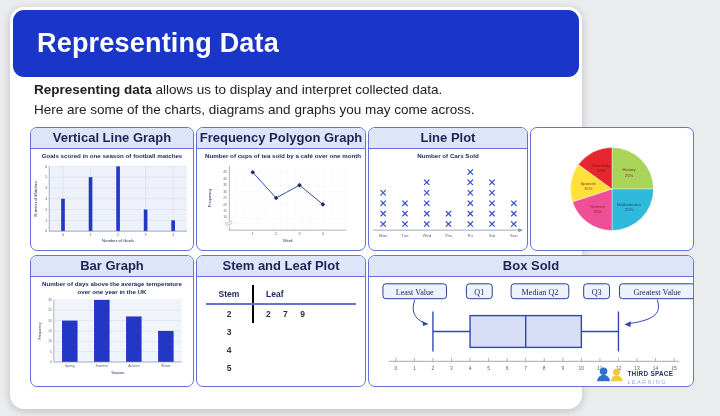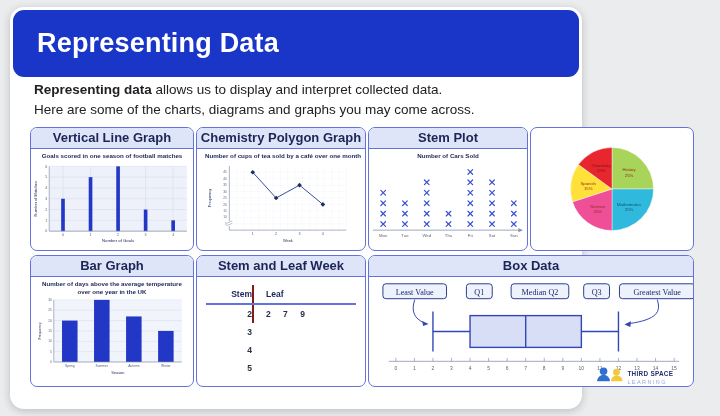--- a/index.html
+++ b/index.html
@@ -15,22 +15,22 @@
   .panel-header{background:var(--panel-header-bg,#dfe5f8);border-bottom:1.6px solid var(--panel-border,#6473d9);
         color:var(--navy,#1b2556);font-weight:bold;font-size:13px;text-align:center;padding:2px 0 3px;flex:0 0 auto}
   .panel-body{flex:1 1 auto;display:flex;flex-direction:column;min-height:0;position:relative}
   .chart-subtitle{font-size:6.2px;font-weight:bold;color:var(--navy,#1b2556);text-align:center;margin-top:3px;line-height:1.35;padding:0 8px}
   .nowrap{white-space:nowrap}
   .chart{display:block;width:100%;flex:1 1 auto;min-height:0}
   .span2{grid-column:3 / span 2}
   
   .stem-table{margin:8px auto 0;width:150px;font-size:8.5px;color:#3a3f52}
   .stem-row{display:flex;align-items:stretch}
-  .stem-cell{width:46px;text-align:right;padding:4px 0;font-weight:bold;color:#2a2f45}
-  .leaf-cell{flex:1;padding:4px 0 4px 12px;letter-spacing:5px;border-left:2px solid #7f1d1d;font-weight:bold;color:#2a2f45}
+  .stem-cell{width:46px;text-align:center;padding:4px 0;font-weight:bold;color:#2a2f45}
+  .leaf-cell{flex:1;padding:4px 0 4px 12px;letter-spacing:5px;border-left:2px solid #000000;font-weight:bold;color:#2a2f45}
   .stem-head .stem-cell,.stem-head .leaf-cell{font-weight:bold;color:var(--navy,#1b2556);letter-spacing:0}
   .stem-head{border-bottom:2px solid var(--panel-border,#6473d9)}
 </style>
 </head>
 <body>
 
 <div class="card">
   <header class="banner">
     <h1>Representing Data</h1>
   </header>
@@ -76,21 +76,21 @@
             <rect x="138.59999999999997" y="57.333333333333336" width="3.6" height="10.666666666666664" fill="#2337c6"></rect>
             <text x="140.39999999999998" y="73" font-size="3.6" fill="#5a6377" text-anchor="middle" font-family="&quot;Liberation Sans&quot;, sans-serif">4</text>
             <path d="M 18 4 V 68 H 154" fill="none" stroke="#8893ad" stroke-width="0.7"></path>
             <text x="6" y="36" font-size="4" fill="#1b2556" text-anchor="middle" font-family="&quot;Liberation Sans&quot;, sans-serif" transform="rotate(-90 6 36)">Number of Matches</text>
             <text x="86" y="79" font-size="4.2" fill="#1b2556" text-anchor="middle" font-family="&quot;Liberation Sans&quot;, sans-serif">Number of Goals</text>
           </svg>
       </div>
     </section>
 
     <section class="panel">
-      <div class="panel-header">Chemistry Polygon Graph</div>
+      <div class="panel-header">Frequency Polygon Graph</div>
       <div class="panel-body">
         <div class="chart-subtitle nowrap">Number of cups of tea sold by a café over one month</div>
         <svg id="chart-fp" class="chart" viewBox="0 0 166 92" preserveAspectRatio="xMidYMid meet">
             <line x1="30" y1="6" x2="30" y2="72" stroke="#d4dbee" stroke-width="0.4" stroke-dasharray="0.7 1.5"></line>
             <line x1="37.5" y1="6" x2="37.5" y2="72" stroke="#d4dbee" stroke-width="0.4" stroke-dasharray="0.7 1.5"></line>
             <line x1="45" y1="6" x2="45" y2="72" stroke="#d4dbee" stroke-width="0.4" stroke-dasharray="0.7 1.5"></line>
             <line x1="52.5" y1="6" x2="52.5" y2="72" stroke="#d4dbee" stroke-width="0.4" stroke-dasharray="0.7 1.5"></line>
             <line x1="60" y1="6" x2="60" y2="72" stroke="#d4dbee" stroke-width="0.4" stroke-dasharray="0.7 1.5"></line>
             <line x1="67.5" y1="6" x2="67.5" y2="72" stroke="#d4dbee" stroke-width="0.4" stroke-dasharray="0.7 1.5"></line>
             <line x1="75" y1="6" x2="75" y2="72" stroke="#d4dbee" stroke-width="0.4" stroke-dasharray="0.7 1.5"></line>
@@ -136,21 +136,21 @@
             <text x="78" y="77" font-size="3.8" fill="#5a6377" text-anchor="middle" font-family="&quot;Liberation Sans&quot;, sans-serif">2</text>
             <text x="102" y="77" font-size="3.8" fill="#5a6377" text-anchor="middle" font-family="&quot;Liberation Sans&quot;, sans-serif">3</text>
             <text x="126" y="77" font-size="3.8" fill="#5a6377" text-anchor="middle" font-family="&quot;Liberation Sans&quot;, sans-serif">4</text>
             <text x="90" y="84" font-size="4" fill="#1b2556" text-anchor="middle" font-family="&quot;Liberation Sans&quot;, sans-serif">Week</text>
             <text x="11" y="39" font-size="4" fill="#1b2556" text-anchor="middle" font-family="&quot;Liberation Sans&quot;, sans-serif" transform="rotate(-90 11 39)">Frequency</text>
           </svg>
       </div>
     </section>
 
     <section class="panel">
-      <div class="panel-header">Stem Plot</div>
+      <div class="panel-header">Line Plot</div>
       <div class="panel-body">
         <div class="chart-subtitle nowrap">Number of Cars Sold</div>
         <svg id="chart-lp" class="chart" viewBox="0 0 156 86" preserveAspectRatio="xMidYMid meet">
             <line x1="4" y1="68" x2="148" y2="68" stroke="#8893ad" stroke-width="0.8"></line>
             <path d="M 152 68 l -4.5 -2 v 4 Z" fill="#8893ad"></path>
             <text x="14" y="74.5" font-size="4.2" fill="#5a6377" text-anchor="middle" font-family="&quot;Liberation Sans&quot;, sans-serif">Mon</text>
             <line x1="11.7" y1="59.7" x2="16.3" y2="64.3" stroke="#3a52d4" stroke-width="1.2" stroke-linecap="round"></line>
             <line x1="11.7" y1="64.3" x2="16.3" y2="59.7" stroke="#3a52d4" stroke-width="1.2" stroke-linecap="round"></line>
             <line x1="11.7" y1="49.400000000000006" x2="16.3" y2="54" stroke="#3a52d4" stroke-width="1.2" stroke-linecap="round"></line>
             <line x1="11.7" y1="54" x2="16.3" y2="49.400000000000006" stroke="#3a52d4" stroke-width="1.2" stroke-linecap="round"></line>
@@ -267,21 +267,21 @@
             <rect x="127.5" y="36" width="16" height="32" fill="#2337c6"></rect>
             <text x="135.5" y="73" font-size="3.4" fill="#5a6377" text-anchor="middle" font-family="&quot;Liberation Sans&quot;, sans-serif">Winter</text>
             <path d="M 20 4 V 68 H 152" fill="none" stroke="#8893ad" stroke-width="0.7"></path>
             <text x="86" y="80" font-size="4" fill="#1b2556" text-anchor="middle" font-family="&quot;Liberation Sans&quot;, sans-serif">Season</text>
             <text x="7" y="36" font-size="3.8" fill="#1b2556" text-anchor="middle" font-family="&quot;Liberation Sans&quot;, sans-serif" transform="rotate(-90 7 36)">Frequency</text>
           </svg>
       </div>
     </section>
 
     <section class="panel">
-      <div class="panel-header">Stem and Leaf Week</div>
+      <div class="panel-header">Stem and Leaf Plot</div>
       <div class="panel-body">
         <div class="stem-table">
           <div class="stem-row stem-head">
             <div class="stem-cell">Stem</div>
             <div class="leaf-cell">Leaf</div>
           </div>
           <div class="stem-row">
             <div class="stem-cell">2</div>
             <div class="leaf-cell">2 7 9</div>
           </div>
@@ -292,21 +292,21 @@
             <div class="stem-cell">4</div>
           </div>
           <div class="stem-row">
             <div class="stem-cell">5</div>
           </div>
         </div>
       </div>
     </section>
 
     <section class="panel span2">
-      <div class="panel-header">Box Data</div>
+      <div class="panel-header">Box Sold</div>
       <div class="panel-body">
         <svg id="chart-box" class="chart" viewBox="0 0 326 108" preserveAspectRatio="xMidYMid meet">
             <line x1="20" y1="84" x2="312" y2="84" stroke="#8893ad" stroke-width="0.8"></line>
             <line x1="27" y1="84" x2="27" y2="80.5" stroke="#8893ad" stroke-width="0.7"></line>
             <text x="27" y="92.5" font-size="5" fill="#5a6377" text-anchor="middle" font-family="&quot;Liberation Sans&quot;, sans-serif">0</text>
             <line x1="45.66666666666667" y1="84" x2="45.66666666666667" y2="80.5" stroke="#8893ad" stroke-width="0.7"></line>
             <text x="45.66666666666667" y="92.5" font-size="5" fill="#5a6377" text-anchor="middle" font-family="&quot;Liberation Sans&quot;, sans-serif">1</text>
             <line x1="64.33333333333334" y1="84" x2="64.33333333333334" y2="80.5" stroke="#8893ad" stroke-width="0.7"></line>
             <text x="64.33333333333334" y="92.5" font-size="5" fill="#5a6377" text-anchor="middle" font-family="&quot;Liberation Sans&quot;, sans-serif">2</text>
             <line x1="83" y1="84" x2="83" y2="80.5" stroke="#8893ad" stroke-width="0.7"></line>

